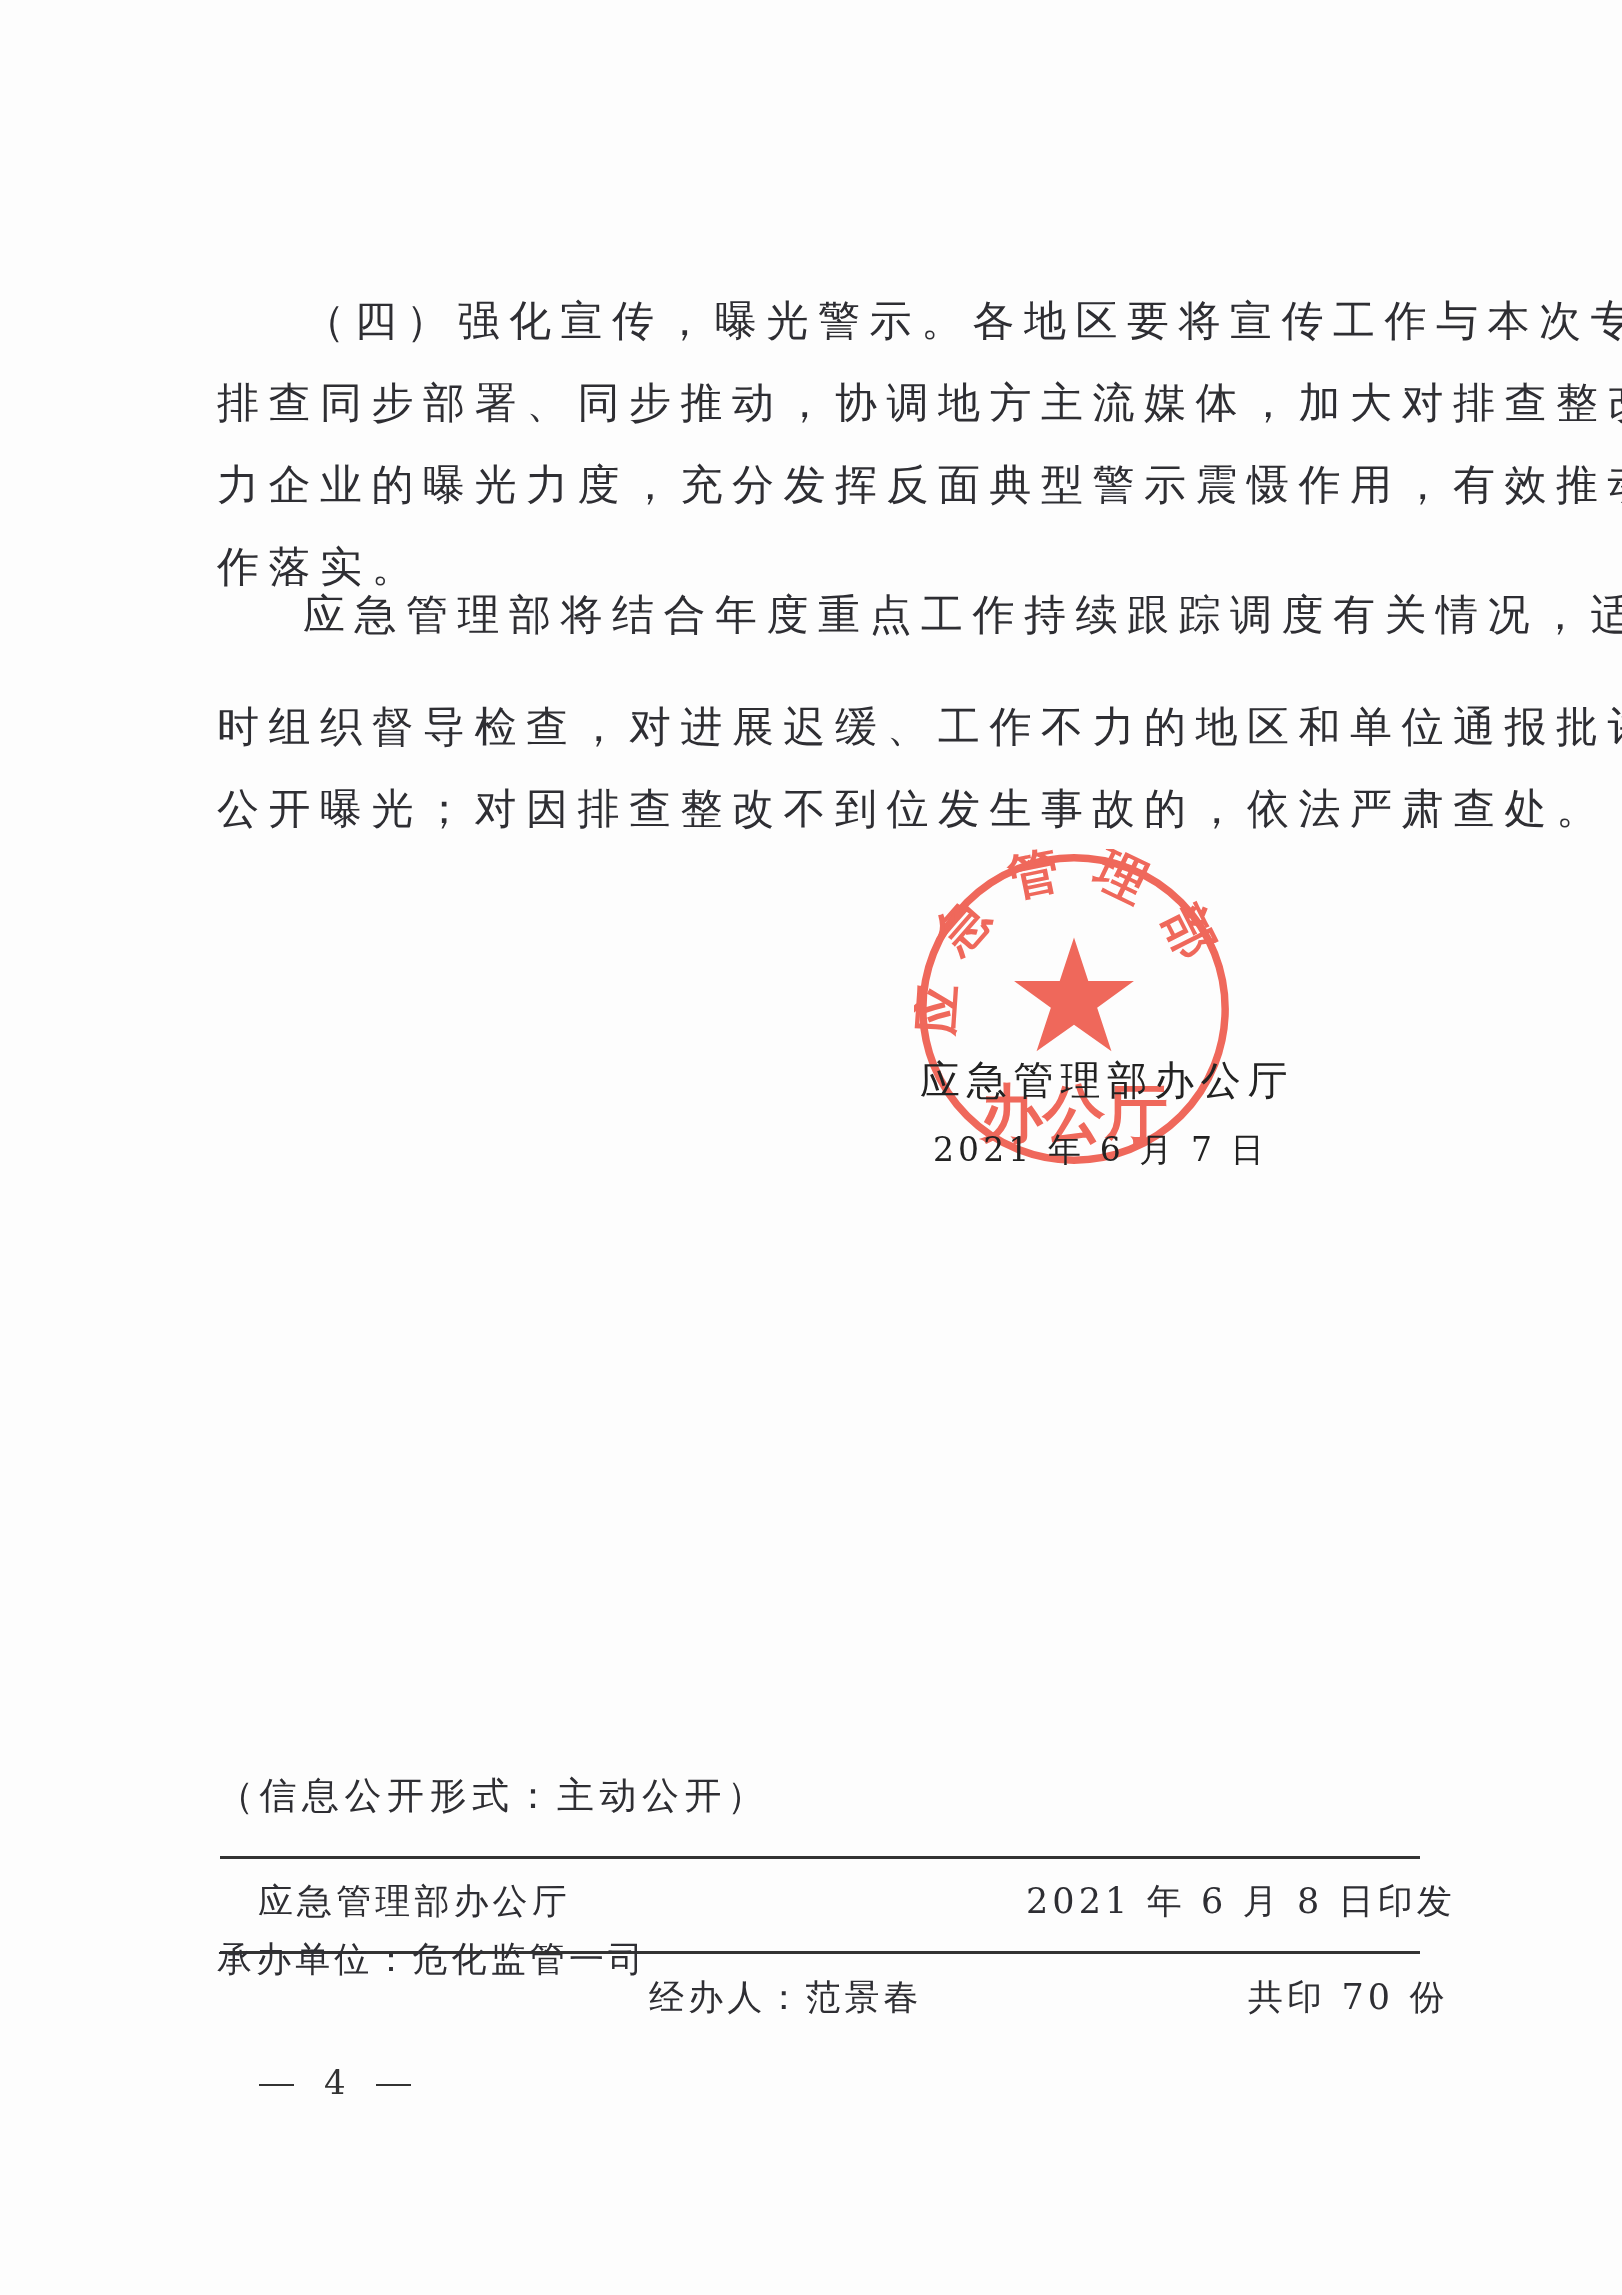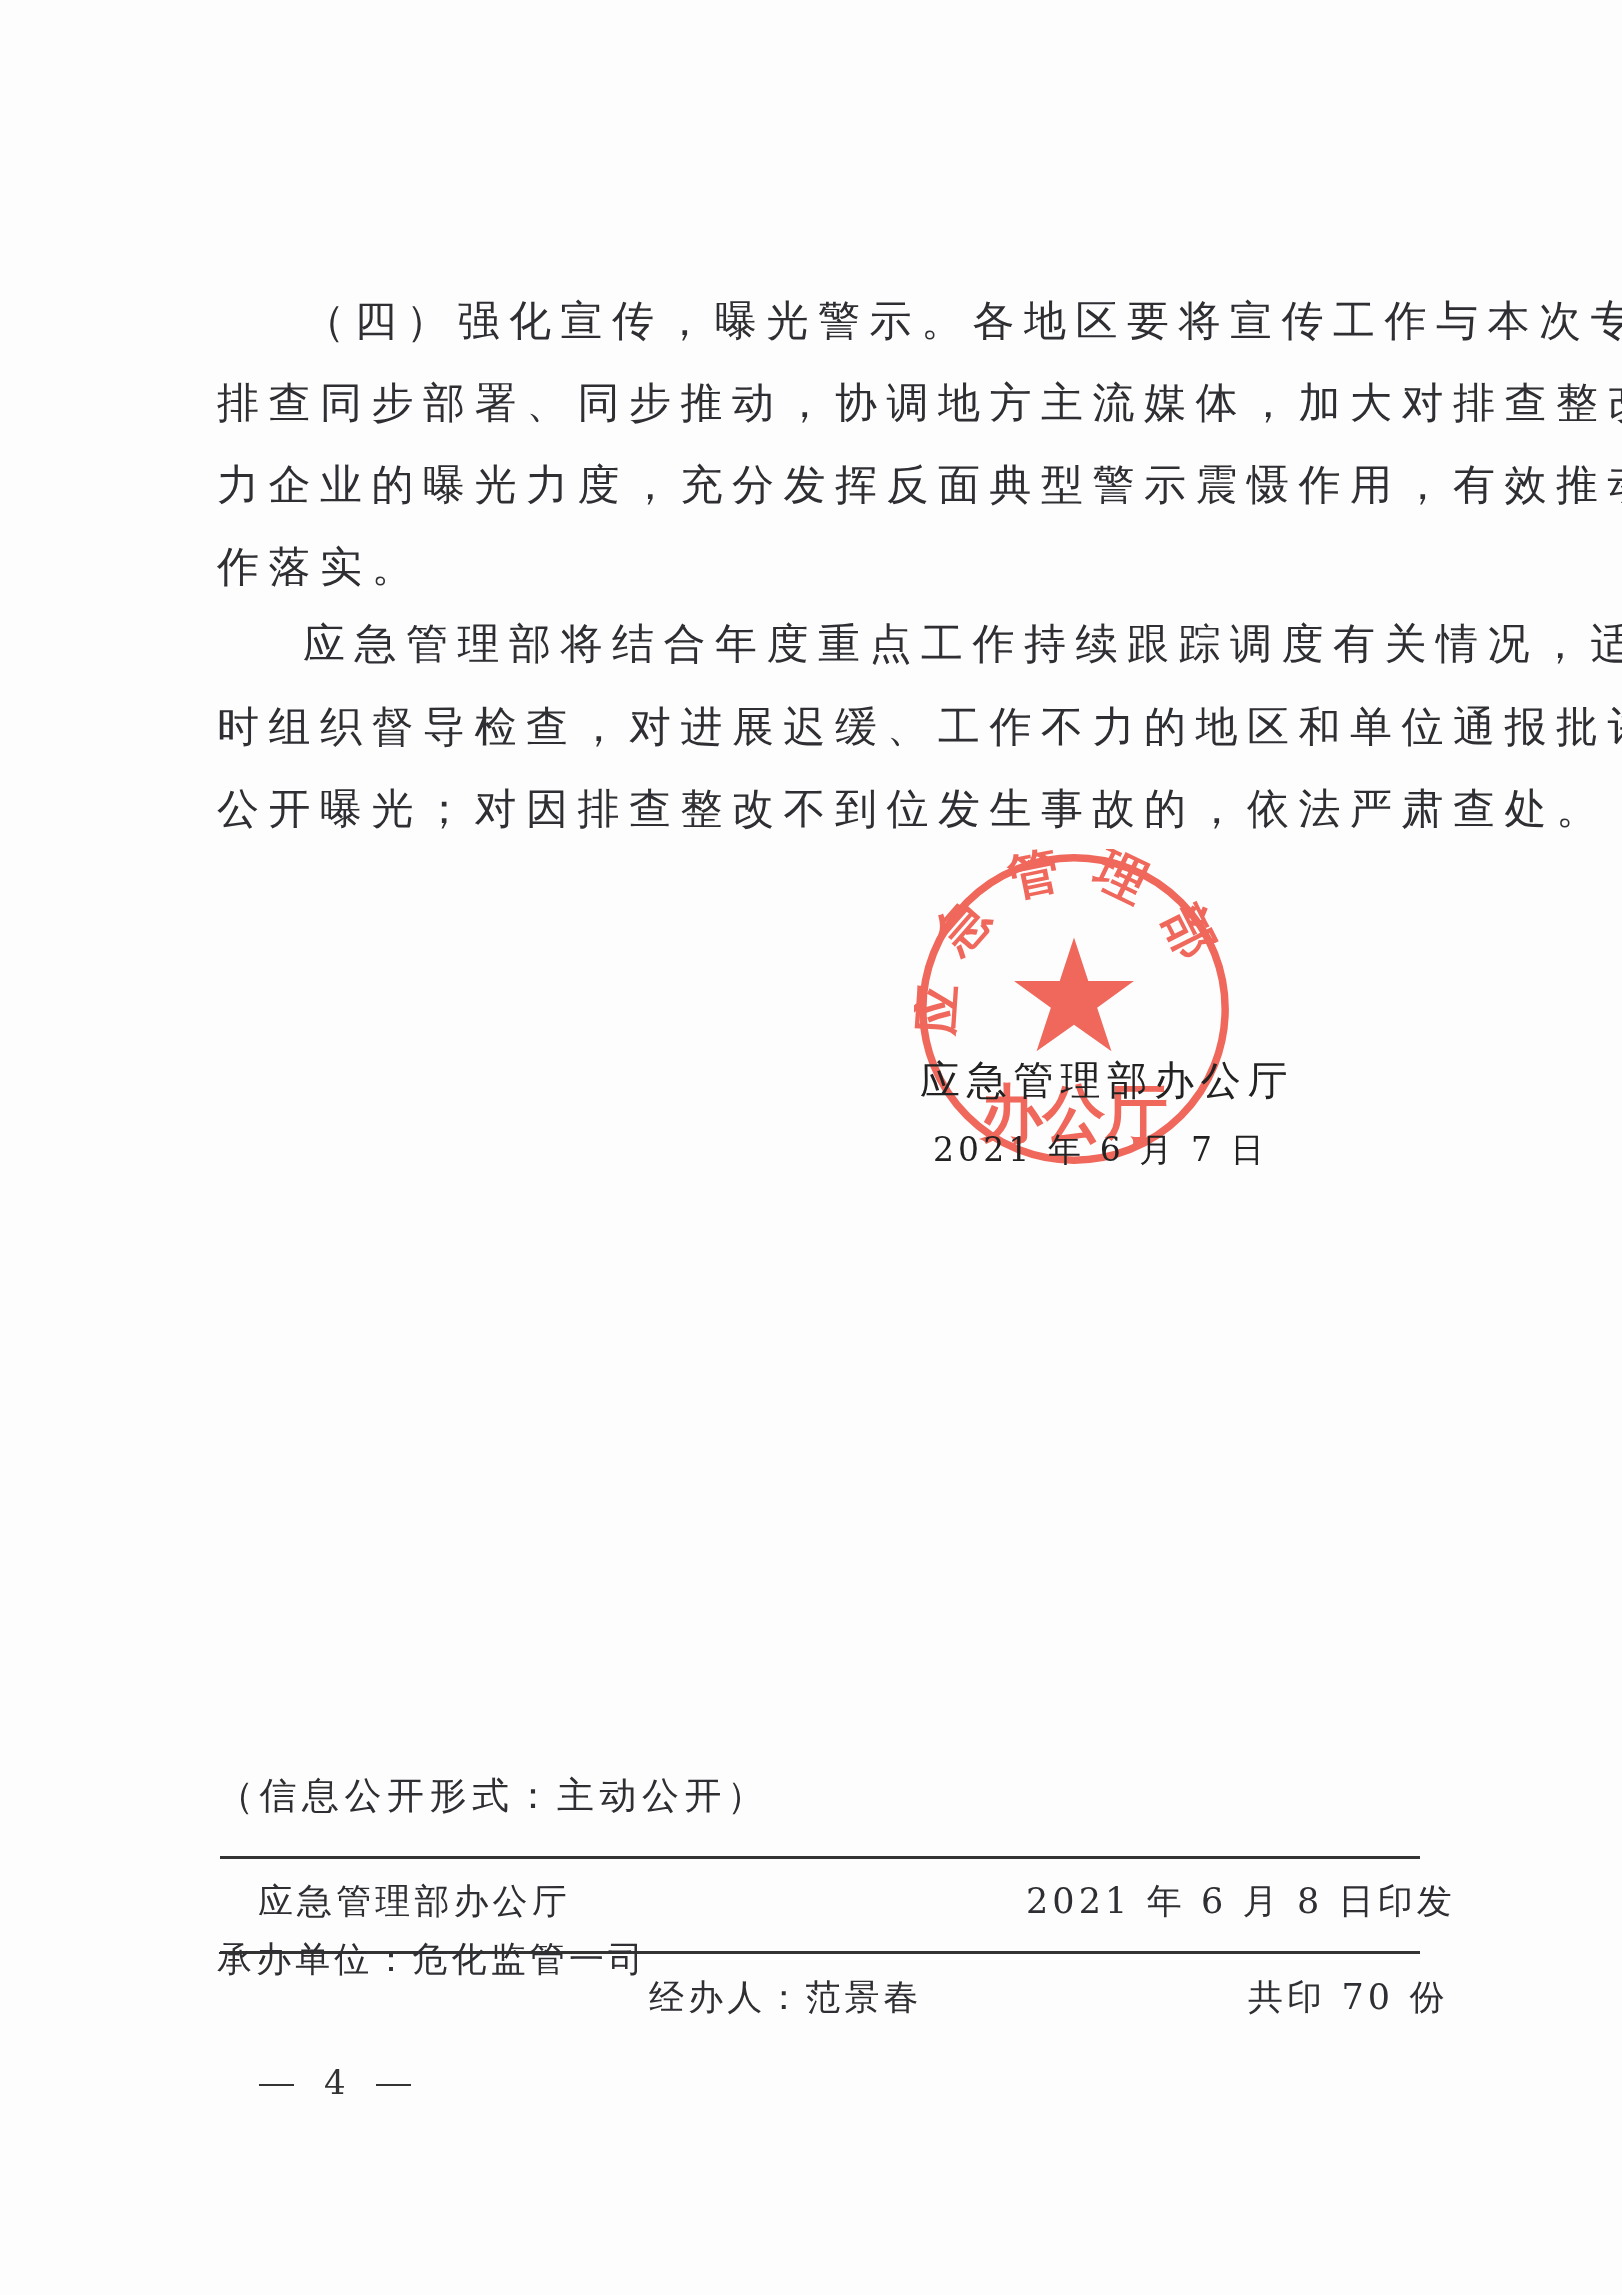--- a/index.html
+++ b/index.html
@@ -28,21 +28,21 @@
   <div>
     <div class="para-line indent" style="top:293px;">
       <span class="bold">（四）强化宣传，曝光警示。</span><span>各地区要将宣传工作与本次专项</span>
     </div>
     <div class="para-line" style="top:375px;">排查同步部署、同步推动，协调地方主流媒体，加大对排查整改不</div>
     <div class="para-line" style="top:457px;">力企业的曝光力度，充分发挥反面典型警示震慑作用，有效推动工</div>
     <div class="para-line last" style="top:539px;">作落实。</div>
   </div>
 
   <div>
-    <div class="para-line indent" style="top:617px;font-family:Liberation Serif, serif;">应急管理部将结合年度重点工作持续跟踪调度有关情况，适</div>
+    <div class="para-line indent" style="top:587px;">应急管理部将结合年度重点工作持续跟踪调度有关情况，适</div>
     <div class="para-line" style="top:699px;">时组织督导检查，对进展迟缓、工作不力的地区和单位通报批评、</div>
     <div class="para-line last" style="top:781px;">公开曝光；对因排查整改不到位发生事故的，依法严肃查处。</div>
   </div>
 
   <svg class="seal" viewBox="0 0 470 470">
     <defs>
       <path id="sealArc" d="M 75 300 A 175 175 0 1 1 395 300" fill="none"></path>
     </defs>
     <circle cx="235" cy="235" r="222" fill="none" stroke="#EE5C4E" stroke-width="11"></circle>
     <text font-family="DejaVu Serif, serif" font-size="74" font-weight="bold" fill="#EE5C4E" letter-spacing="40">

